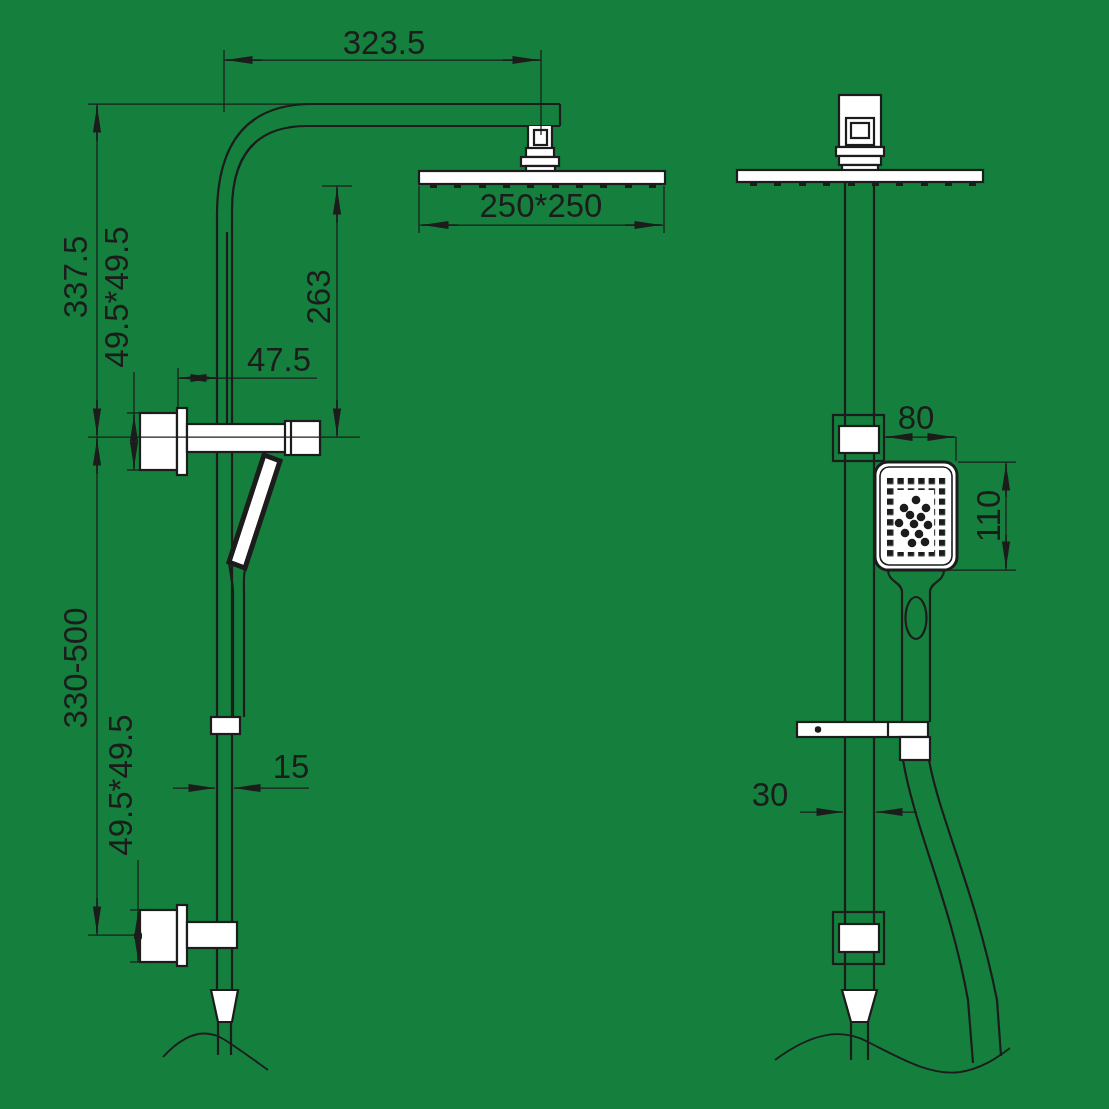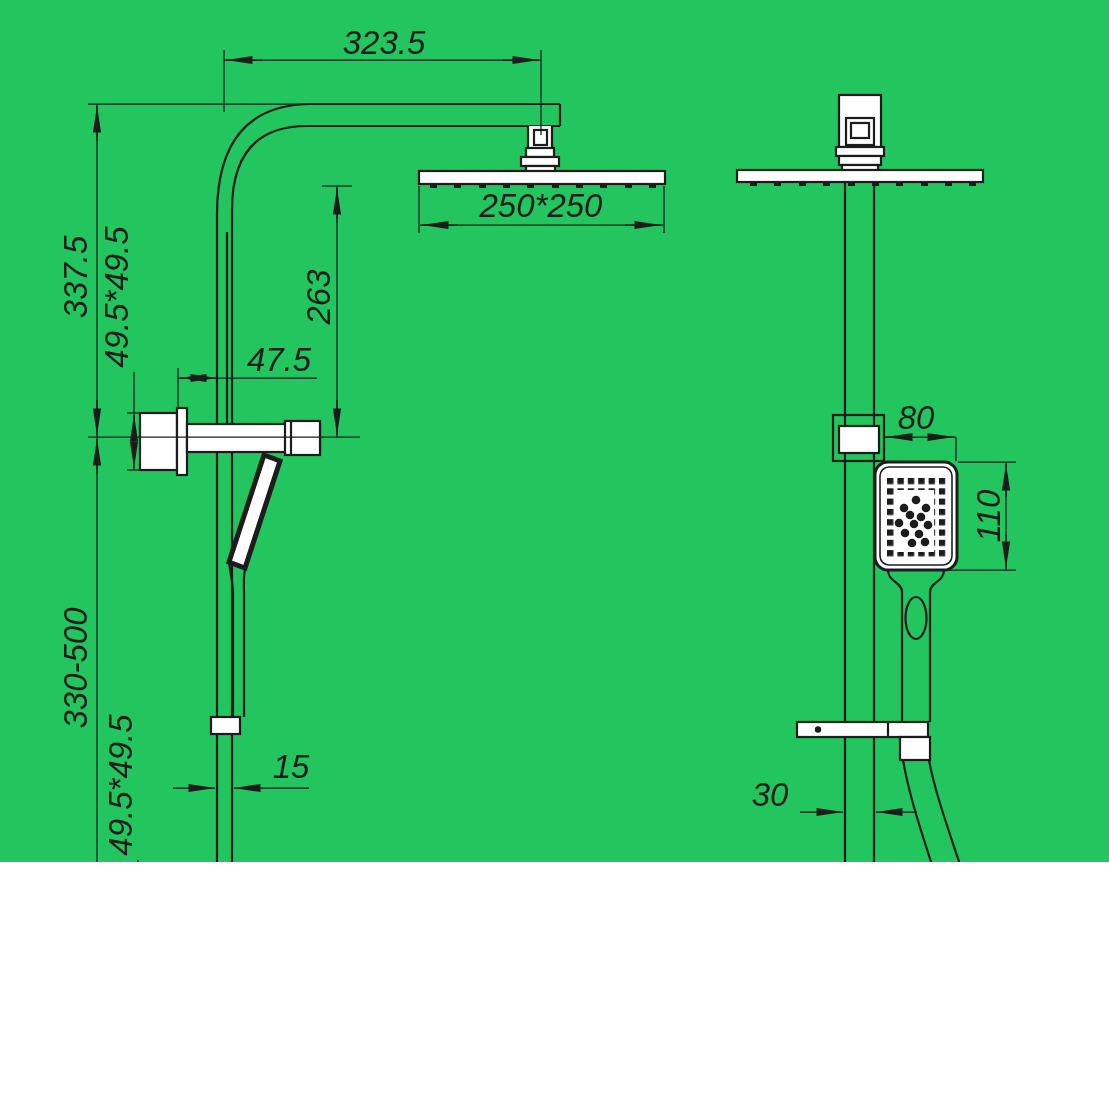--- a/index.html
+++ b/index.html
@@ -1,16 +1,16 @@
 <!DOCTYPE html>
 <html><head>
 <meta charset="utf-8">
 <style>
   html,body{margin:0;padding:0;background:#ffffff;}
-  .canvas{width:1109px;height:862px;background:#22c55e;position:relative;overflow:hidden;font-style:italic;}
+  .canvas{width:1109px;height:1109px;background:#15803d;position:relative;overflow:hidden;}
   svg{display:block;}
   .ol{fill:none;stroke:#1c1c1c;stroke-width:2.2;}
   .olf{fill:#ffffff;stroke:#1c1c1c;stroke-width:2.2;}
   .hv{fill:#ffffff;stroke:#1c1c1c;stroke-width:5;}
   .dl{fill:none;stroke:#1c1c1c;stroke-width:1.25;}
   .tick{fill:#1c1c1c;stroke:none;}
   text{font-family:"Liberation Sans",sans-serif;font-size:33px;fill:#1c1c1c;}
 </style>
 </head>
 <body>

